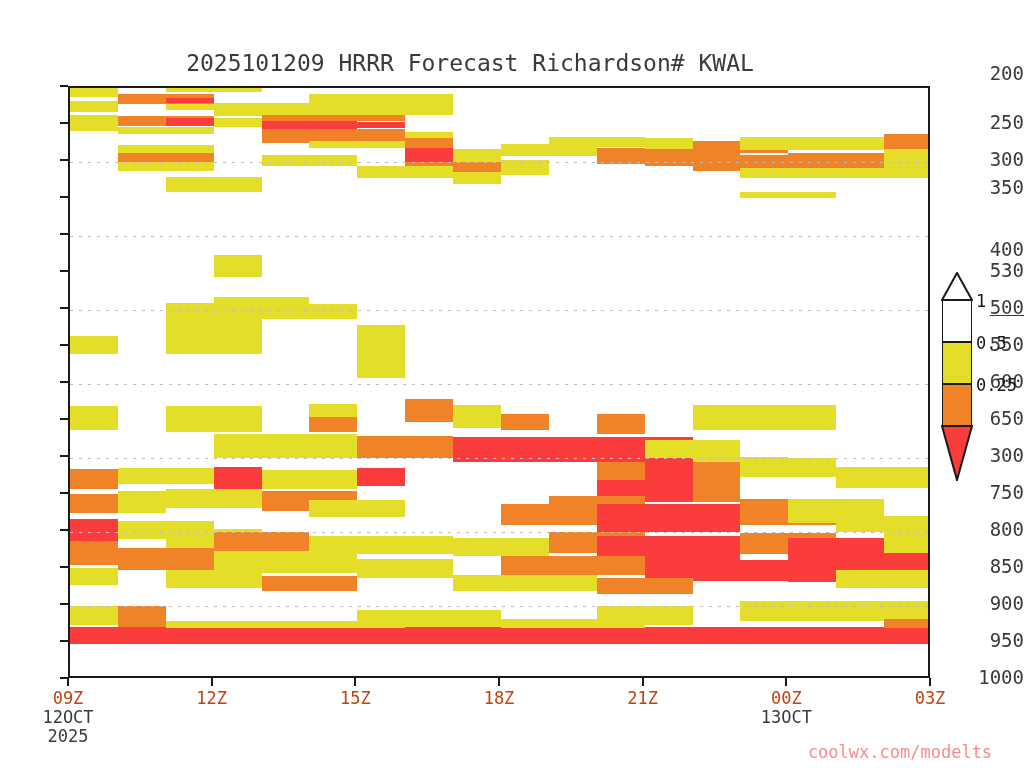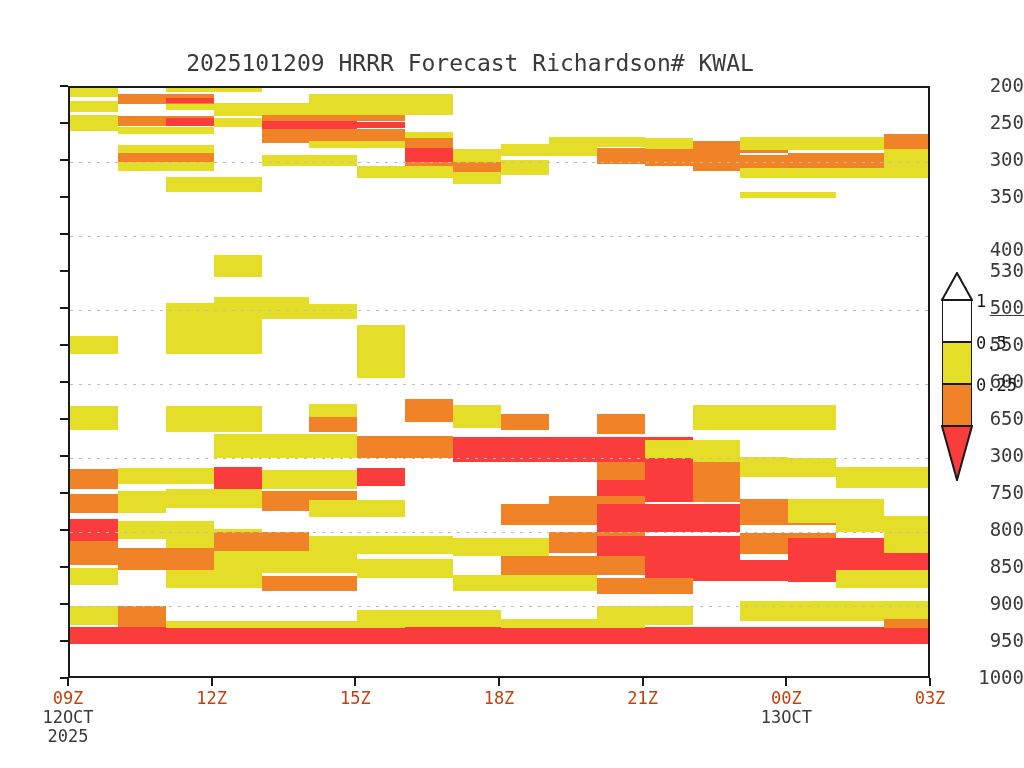--- a/index.html
+++ b/index.html
@@ -74,27 +74,27 @@
   }
 </style>
 </head>
 <body>
 
 <div id="root">
 
   <div class="abs" id="chart-title">2025101209 HRRR Forecast Richardson# KWAL</div>
 
   <div id="yaxis">
-      <div class="ytick-label" style="top: 76px;">200</div>
+      <div class="ytick-label" style="top: 64px;">200</div>
       <div class="ytick" style="top: 85px;"></div>
       <div class="ytick-label" style="top: 113px;">250</div>
       <div class="ytick" style="top: 122px;"></div>
       <div class="ytick-label" style="top: 150px;">300</div>
       <div class="ytick" style="top: 159px;"></div>
-      <div class="ytick-label" style="top: 187px; text-align: right;">350</div>
+      <div class="ytick-label" style="top: 178px; text-align: right;">350</div>
       <div class="ytick" style="top: 196px;"></div>
       <div class="ytick-label" style="top: 224px; margin-top: 16px;">400</div>
       <div class="ytick" style="top: 233px;"></div>
       <div class="ytick-label" style="top: 261px;">530</div>
       <div class="ytick" style="top: 270px;"></div>
       <div class="ytick-label" style="top: 298px; text-decoration: underline;">500</div>
       <div class="ytick" style="top: 307px;"></div>
       <div class="ytick-label" style="top: 335px;">550</div>
       <div class="ytick" style="top: 344px;"></div>
       <div class="ytick-label" style="top: 372px;">600</div>
@@ -287,14 +287,15 @@
           <polygon points="16,1 31,28 1,28" fill="#ffffff" stroke="#1a1a1a" stroke-width="2"></polygon>
         </svg></div>
       <div style="position: absolute; left: -1px; top: 125px;"><svg width="32" height="56" viewBox="0 0 32 56">
           <polygon points="1,1 31,1 16,55" fill="#fa3c3c" stroke="#1a1a1a" stroke-width="2"></polygon>
         </svg></div>
       <div class="cb-label" style="top: -7px;">1</div>
       <div class="cb-label" style="top: 35px;">0.5</div>
       <div class="cb-label" style="top: 77px;">0.25</div>
     </div>
 
+  <div class="abs" id="footer-credit">coolwx.com/modelts</div>
 
 </div>
 
 </body></html>

